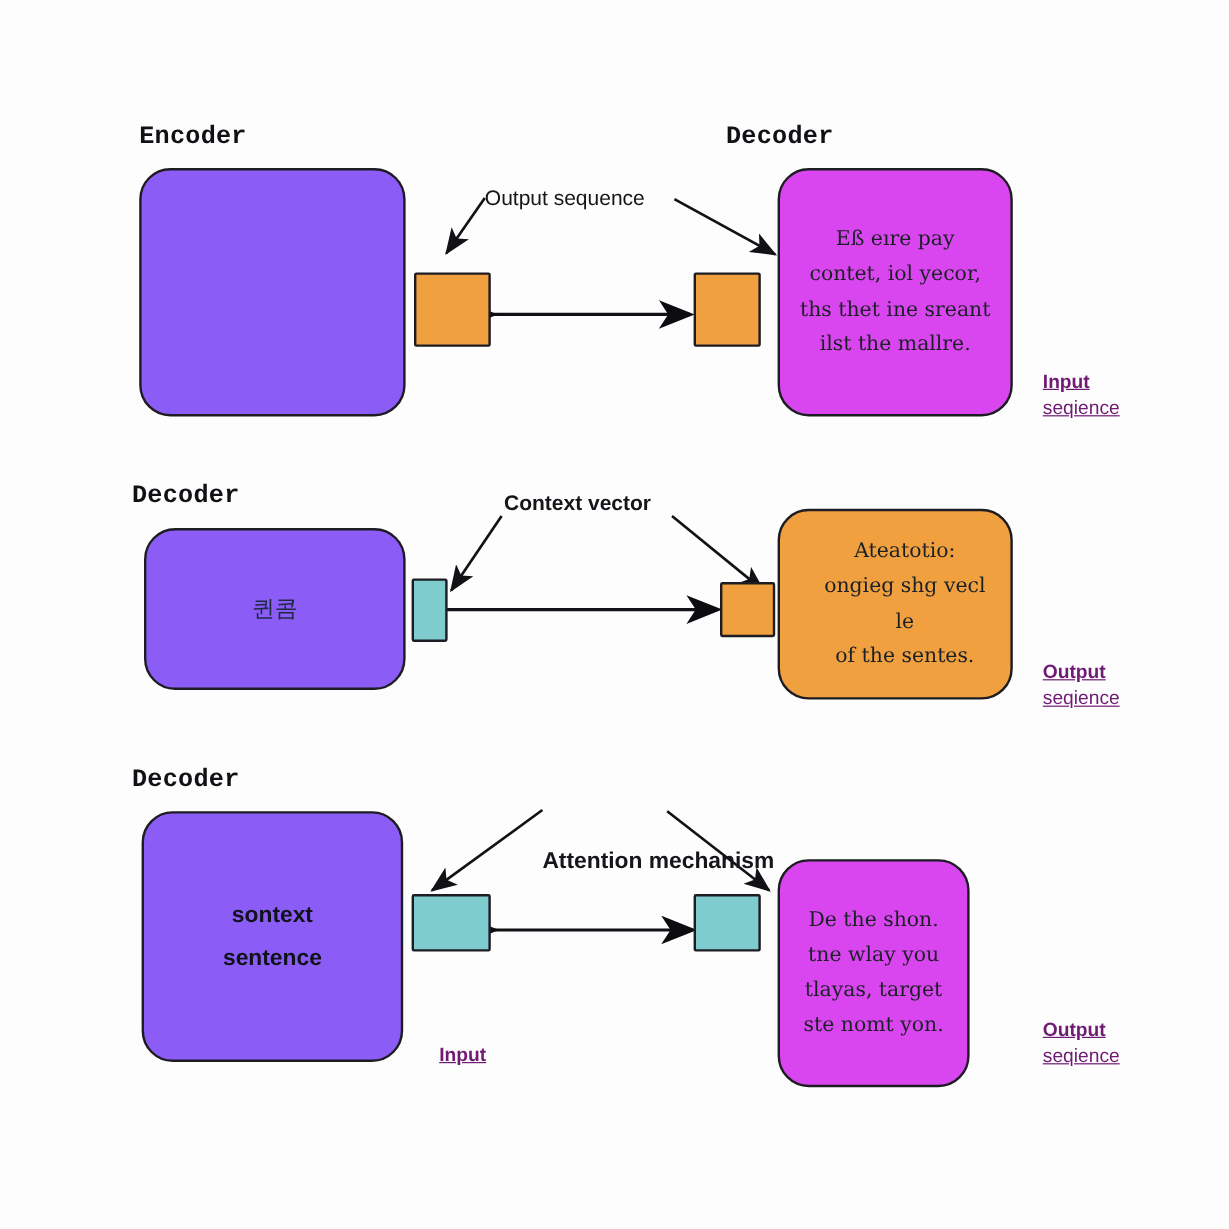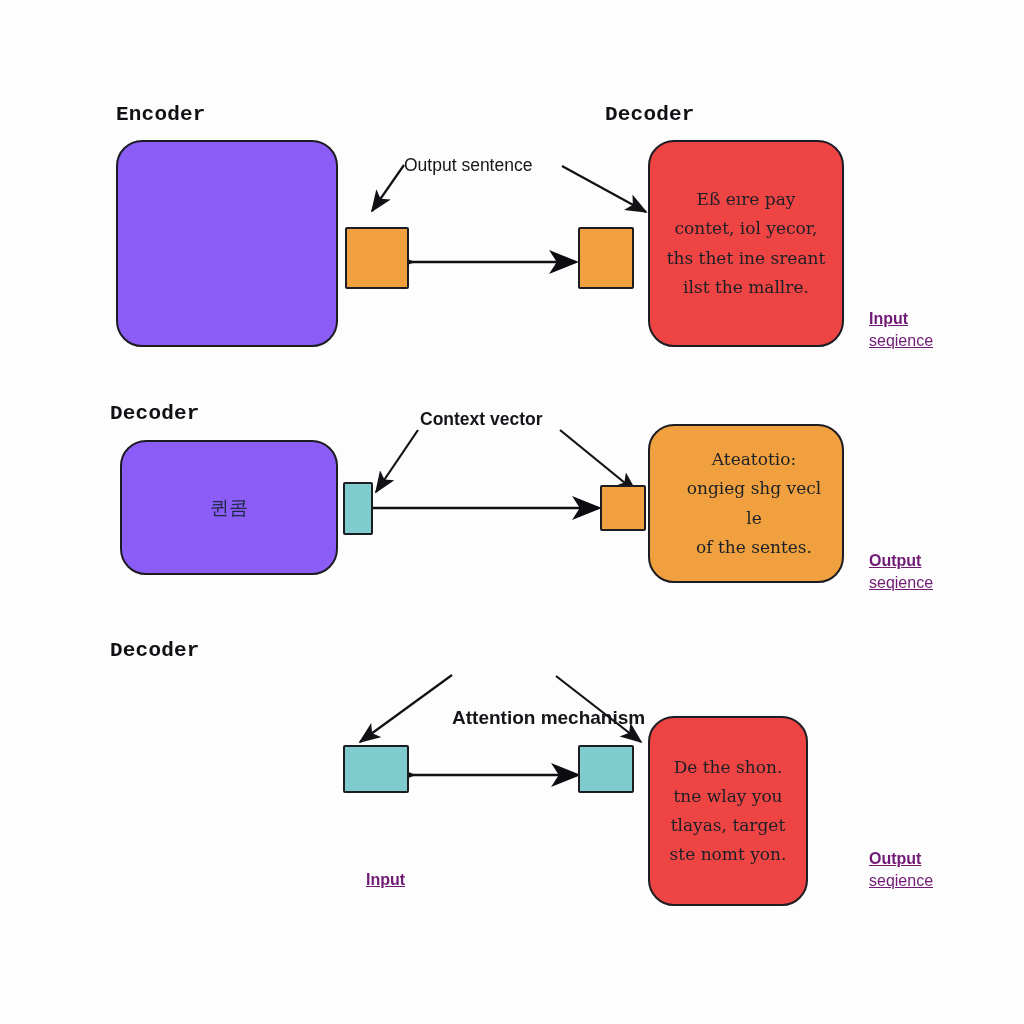--- a/index.html
+++ b/index.html
@@ -33,21 +33,21 @@
     box-sizing: border-box;
     border: 2.2px solid #1c1c22;
     border-radius: 26px;
     display: flex;
     align-items: center;
     justify-content: center;
     text-align: center;
     z-index: 3;
   }
   .node.blue   { background: #8b5cf6; }
-  .node.teal   { background: #ef4444; }
+  .node.teal   { background: #d946ef; }
   .node.orange { background: #f0a03f; padding-left: 16px; }
 
   .connector {
     position: absolute;
     box-sizing: border-box;
     border: 2.2px solid #1c1c22;
     border-radius: 2px;
     z-index: 2;
   }
   .connector.orange { background: #f0a03f; }
@@ -166,21 +166,21 @@
 
   <div class="connector orange" style="left:578px; top:227px; width:56px; height:62px;"></div>
 
   <div class="node teal" style="left:648px; top:140px; width:196px; height:207px;">
     <span class="node-text">Eß eıre pay
 contet, iol yecor,
 ths thet ine sreant
 ilst the mallre.</span>
   </div>
 
-  <div class="annot" style="left:404px; top:154px;">Output sentence</div>
+  <div class="annot" style="left:404px; top:154px;">Output sequence</div>
 
   <div class="side-label" style="left:869px; top:308px;">
     <div>Input</div>
     <div class="l2">seqience</div>
   </div>
 
   <div class="group-title" style="left:110px; top:402px;">Decoder</div>
 
   <div class="node blue" style="left:120px; top:440px; width:218px; height:135px;">
     <span class="node-text korean">퀸콤</span>
@@ -198,20 +198,24 @@
 
   <div class="annot" style="left:420px; top:408px;font-weight:bold;">Context vector</div>
 
   <div class="side-label" style="left:869px; top:550px;">
     <div>Output</div>
     <div class="l2">seqience</div>
   </div>
 
   <div class="group-title" style="left:110px; top:639px;">Decoder</div>
 
+  <div class="node blue" style="left:118px; top:676px; width:218px; height:209px;">
+    <span class="node-text sans">sontext
+sentence</span>
+  </div>
 
   <div class="connector teal" style="left:343px; top:745px; width:66px; height:48px;"></div>
 
   <div class="connector teal" style="left:578px; top:745px; width:56px; height:48px;"></div>
 
   <div class="node teal" style="left:648px; top:694px; width:160px; height:190px;margin-top:22px;">
     <span class="node-text">De the shon.
 tne wlay you
 tlayas, target
 ste nomt yon.</span>

